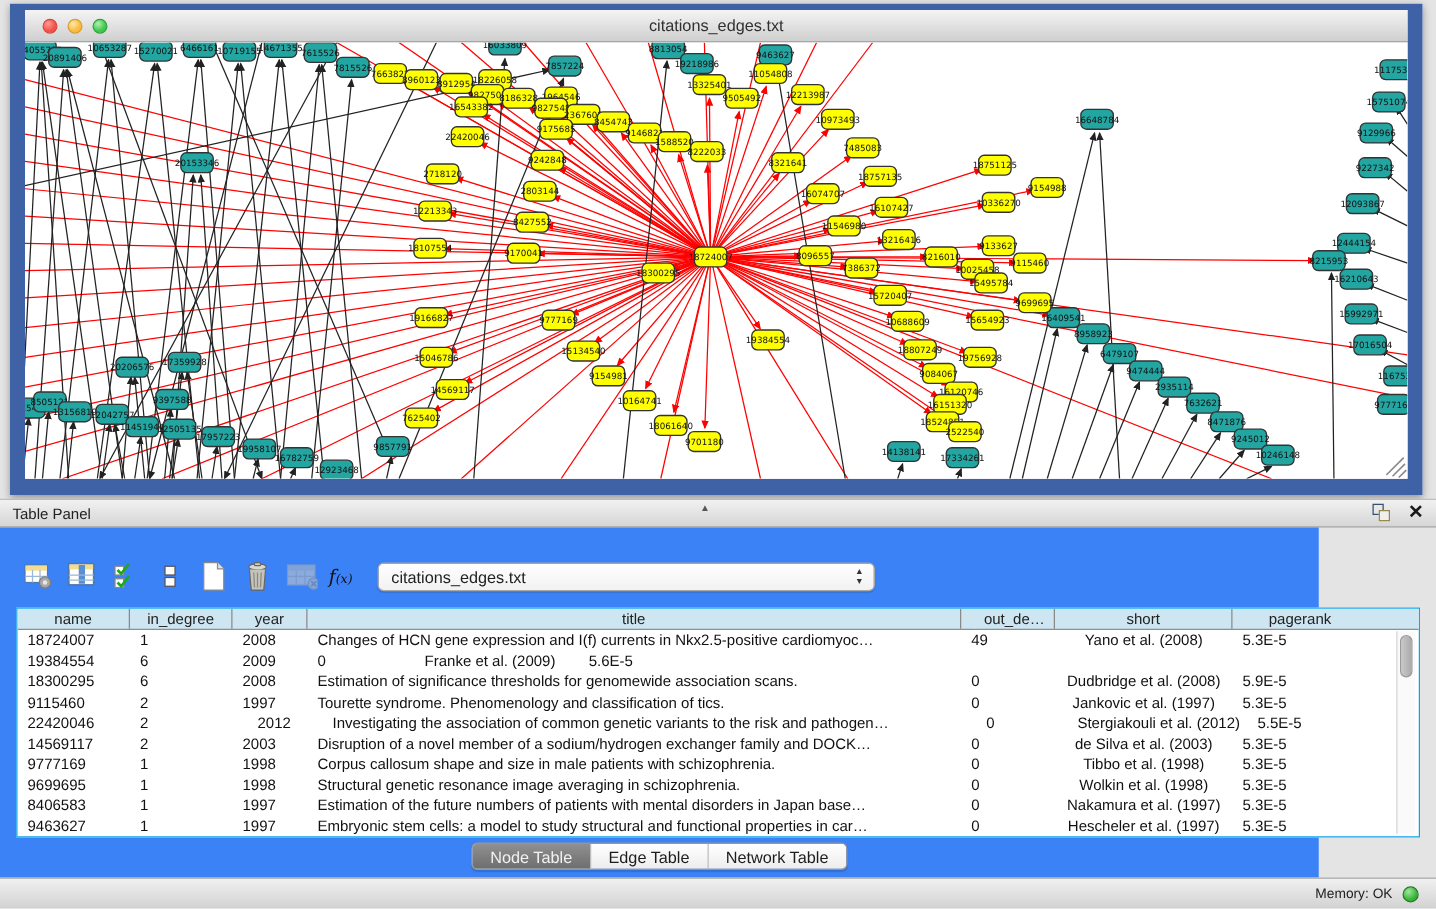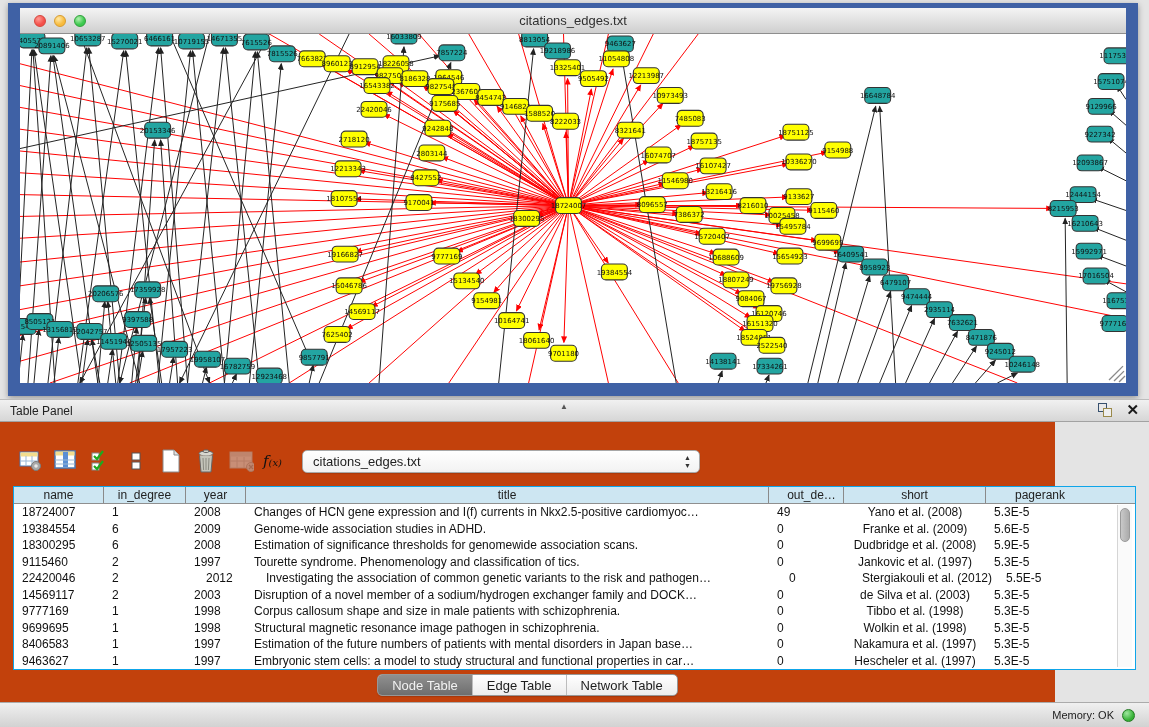--- a/index.html
+++ b/index.html
@@ -26,21 +26,21 @@
   .table-panel { position:absolute; left:0; top:399px; width:1149px; height:303px; }
   .panel-titlebar { height:23px; background:linear-gradient(#f1f1f1,#d6d6d6);
     border-top:1px solid #bdbdbd; border-bottom:1px solid #a2a2a2; position:relative;
     font-size:12px; color:#222; line-height:22px; padding-left:10px; }
   .splitter-grip { position:absolute; left:560px; top:-4px; font-size:8px; color:#555; }
   .panel-icons { position:absolute; right:10px; top:3px; display:flex; gap:14px; align-items:center; }
   .float-icon { position:relative; width:14px; height:14px; }
   .float-icon .sq1 { position:absolute; left:0; top:0; width:9px; height:9px; border:1.5px solid #37506e; background:#e8e8e8; }
   .float-icon .sq2 { position:absolute; right:0; bottom:0; width:9px; height:9px; border:1.5px solid #9a8a4a; background:#efefef; }
   .close-x { font-size:15px; font-weight:bold; color:#1a1a1a; line-height:14px; cursor:default; }
-  .panel-body { position:absolute; left:0; top:23px; width:1055px; height:280px; background:#c2410c; }
+  .panel-body { position:absolute; left:0; top:23px; width:1055px; height:280px; background:#3b82f6; }
 
   
   .toolbar { position:absolute; left:18px; top:26px; display:flex; align-items:center; }
   .tb-icon { width:26px; height:26px; margin-right:9px; display:flex; align-items:center; justify-content:center; }
   .tb-icon svg { display:block; }
   .fx { font-family:"DejaVu Serif", serif; font-style:italic; font-size:15px; color:#111; margin-right:6px; }
   .fx small { font-size:10px; }
   .combo { margin-left:14px; width:398px; height:23px; background:linear-gradient(#ffffff,#f2f2f2);
     border:1px solid #a8a8a8; border-radius:5px; display:flex; align-items:center;
     font-size:13px; color:#222; padding-left:10px; position:relative;
@@ -892,21 +892,20 @@
               <div class="td" style="width: 60px;">2008</div>
               <div class="td" style="width: 523px;">Changes of HCN gene expression and I(f) currents in Nkx2.5-positive cardiomyoc…</div>
               <div class="td" style="width: 75px;">49</div>
               <div class="td center" style="width: 142px;">Yano et al. (2008)</div>
               <div class="td" style="width: 108px;">5.3E-5</div>
             </div>
             <div class="tr">
               <div class="td" style="width: 90px;">19384554</div>
               <div class="td" style="width: 82px;">6</div>
               <div class="td" style="width: 60px;">2009</div>
-              <div class="td" style="width: 523px;">Genome-wide association studies in ADHD.</div>
               <div class="td" style="width: 75px;">0</div>
               <div class="td center" style="width: 142px;">Franke et al. (2009)</div>
               <div class="td" style="width: 108px;">5.6E-5</div>
             </div>
             <div class="tr">
               <div class="td" style="width: 90px;">18300295</div>
               <div class="td" style="width: 82px;">6</div>
               <div class="td" style="width: 60px;">2008</div>
               <div class="td" style="width: 523px;">Estimation of significance thresholds for genomewide association scans.</div>
               <div class="td" style="width: 75px;">0</div>
@@ -946,21 +945,21 @@
               <div class="td" style="width: 60px;">1998</div>
               <div class="td" style="width: 523px;">Corpus callosum shape and size in male patients with schizophrenia.</div>
               <div class="td" style="width: 75px;">0</div>
               <div class="td center" style="width: 142px;">Tibbo et al. (1998)</div>
               <div class="td" style="width: 108px;">5.3E-5</div>
             </div>
             <div class="tr">
               <div class="td" style="width: 90px;">9699695</div>
               <div class="td" style="width: 82px;">1</div>
               <div class="td" style="width: 60px;">1998</div>
-              <div class="td" style="width: 523px;">Structural magnetic resonance image pathogen in schizophrenia.</div>
+              <div class="td" style="width: 523px;">Structural genetic resonance image averaging in schizophrenia.</div>
               <div class="td" style="width: 75px;">0</div>
               <div class="td center" style="width: 142px;">Wolkin et al. (1998)</div>
               <div class="td" style="width: 108px;">5.3E-5</div>
             </div>
             <div class="tr">
               <div class="td" style="width: 90px;">8406583</div>
               <div class="td" style="width: 82px;">1</div>
               <div class="td" style="width: 60px;">1997</div>
               <div class="td" style="width: 523px;">Estimation of the future numbers of patients with mental disorders in Japan base…</div>
               <div class="td" style="width: 75px;">0</div>

